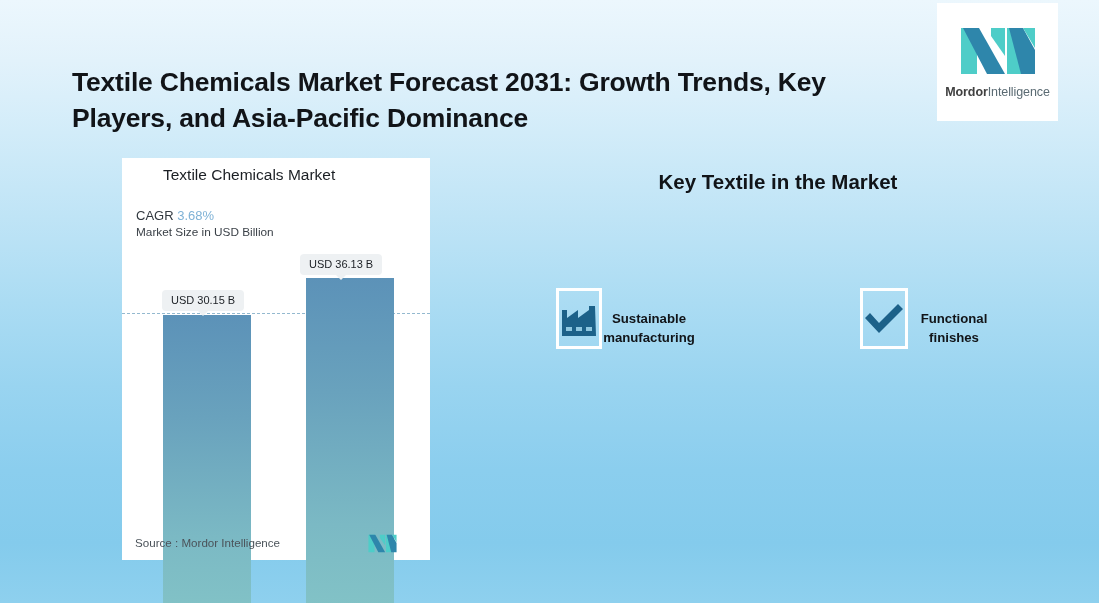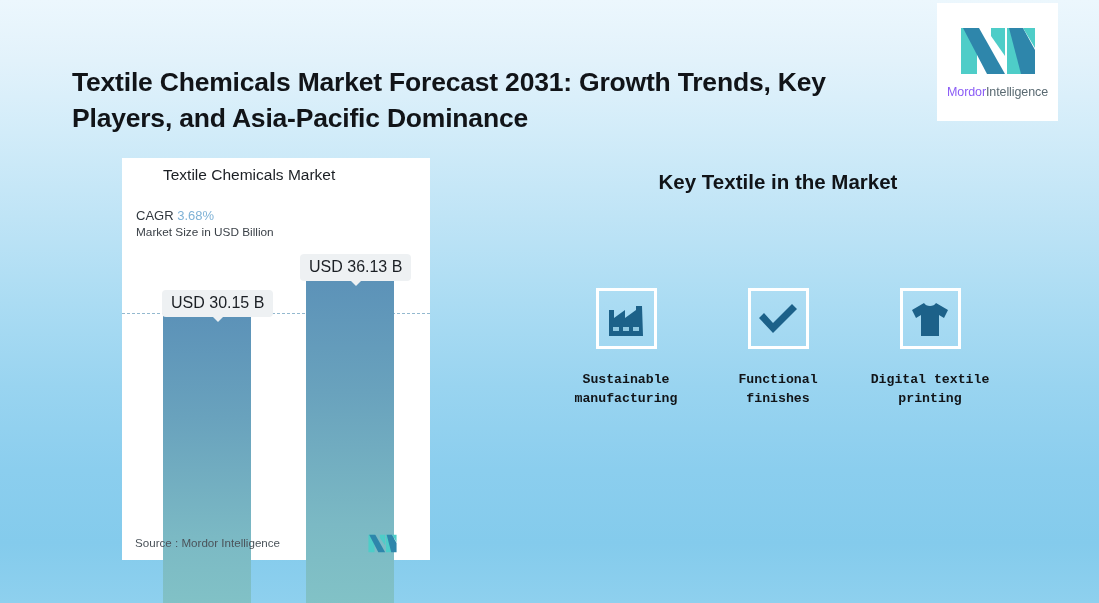--- a/index.html
+++ b/index.html
@@ -56,22 +56,22 @@
     height: 50px;
     margin-bottom: 9px;
   }
   #brand-logo .logo-word {
     font-size: 12.5px;
     white-space: nowrap;
     color: #5a6a72;
     letter-spacing: -0.1px;
   }
   #brand-logo .logo-word b {
-    color: #8b5cf6;
-    font-weight: normal;
+    color: #404040;
+    font-weight: bold;
   }
 
   
   #chart-card {
     position: absolute;
     left: 122px;
     top: 158px;
     width: 308px;
     height: 402px;
     background: #ffffff;
@@ -128,21 +128,21 @@
     width: 88px;
     top: 120px;
     height: 379px;
   }
 
   .value-badge {
     position: absolute;
     background: #eef1f3;
     border-radius: 4px;
     padding: 4px 9px 5px;
-    font-size: 16px;
+    font-size: 11px;
     color: #1b1f24;
     white-space: nowrap;
   }
   .value-badge::after {
     content: "";
     position: absolute;
     left: 50%;
     margin-left: -5px;
     bottom: -5px;
     width: 0;
@@ -184,23 +184,22 @@
     position: absolute;
     left: 556px;
     top: 288px;
     width: 444px;
     display: flex;
     justify-content: space-between;
   }
   .trend-item {
     width: 140px;
     display: flex;
-    flex-direction: column;
-    align-items: center;
-    font-family: Liberation Mono, monospace;
+    flex-direction: row;
+    align-items: flex-start;
   }
   .trend-iconbox {
     width: 55px;
     height: 55px;
     border: 3px solid #ffffff;
     display: flex;
     align-items: center;
     justify-content: center;
     box-sizing: content-box;
   }
@@ -281,22 +280,14 @@
 
   <div class="trend-item">
     <div class="trend-iconbox">
       <svg width="42" height="34" viewBox="0 0 42 34">
         <path d="M2 16 L7 11 L16 21 L35 2 L40 7 L16 31 Z" fill="#1c6189"></path>
       </svg>
     </div>
     <div class="trend-label">Functional finishes</div>
   </div>
 
-  <div class="trend-item">
-    <div class="trend-iconbox">
-      <svg width="40" height="36" viewBox="0 0 40 36">
-        <path d="M14 2 L2 9 L6 17 L11 14 L11 35 L29 35 L29 14 L34 17 L38 9 L26 2 C24 6 16 6 14 2 Z" fill="#1c6189"></path>
-      </svg>
-    </div>
-    <div class="trend-label">Digital textile printing</div>
-  </div>
 
 </div>
 
 </body></html>

